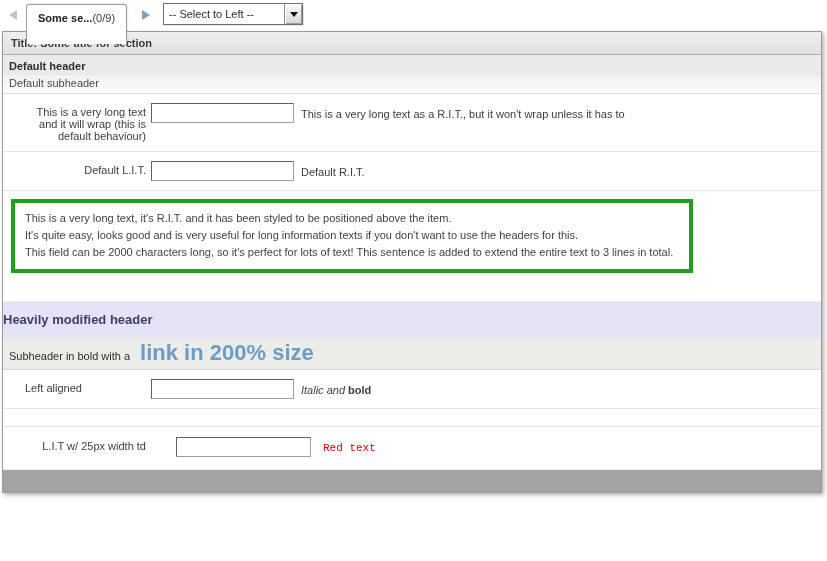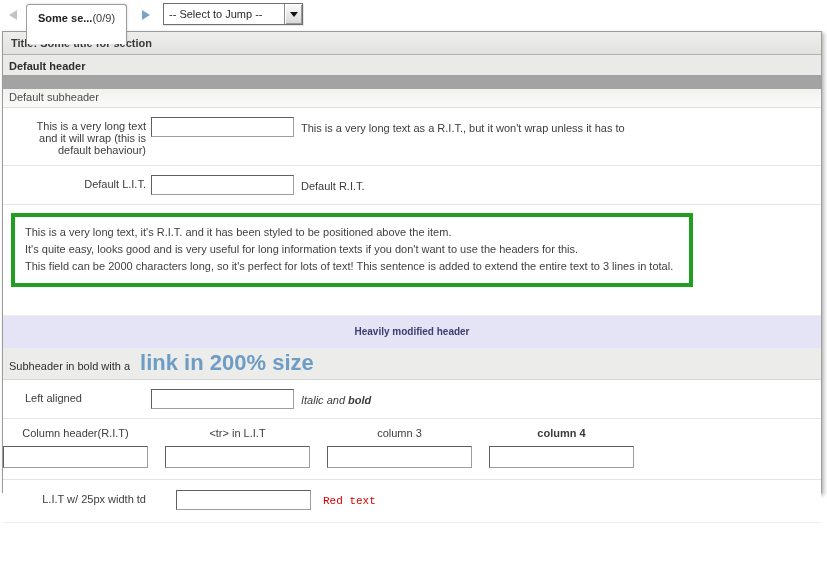--- a/index.html
+++ b/index.html
@@ -50,21 +50,21 @@
     border: 1px solid #9b9b9b; background: #a3a3a3;
     box-shadow: 2px 2px 4px rgba(0,0,0,0.30);
   }
   .title-bar {
     height: 23px; padding: 5px 8px 0; font-weight: bold; color: #3a3a3a;
     background: linear-gradient(#eeeeec, #e2e2e0); border-bottom: 1px solid #b0b0ae;
   }
   .hdr { padding: 5px 6px 3px; font-weight: bold; color: #2e2e2e; background: #eaeae8; }
   .subhdr {
     padding: 2px 6px 4px; color: #4a4a4a;
-    background: linear-gradient(#f1f1ef, #fbfbf9); border-bottom: 1px solid #dededc; margin-top: 14px;
+    background: linear-gradient(#f1f1ef, #fbfbf9); border-bottom: 1px solid #dededc;
   }
 
   .frow { display: flex; border-bottom: 1px solid #e5e5e3; padding: 9px 0; background: #fff; }
   .lbl { width: 148px; flex: none; text-align: right; padding: 3px 5px 0 0; color: #3c3c3c; }
   .lbl .narrow120 { display: inline-block; max-width: 122px; }
   .lbl .narrow100 { display: inline-block; max-width: 100px; }
   .lbl-left { text-align: left; padding-left: 22px; }
   input.txt {
     width: 143px; height: 20px; padding: 2px 3px; background: #fff;
     border: 1px solid; border-color: #5f5f5f #9e9e9e #9e9e9e #5f5f5f;
@@ -72,34 +72,34 @@
   }
   .rit { padding: 5px 0 0 7px; white-space: nowrap; color: #3c3c3c; }
 
   .green-row { padding: 8px 0 28px; border-bottom: 1px solid #eeeeec; background: #fff; }
   .green-box {
     margin-left: 8px; width: 682px; border: 4px solid var(--green, #1f9e1f);
     padding: 7px 10px 8px; color: #3f3f3f; line-height: 17px; background: #fff;
   }
 
   .mod-header {
-    padding: 10px 0 11px; text-align: center; font-weight: bold; font-size: 10px;
+    padding: 10px 0 11px; text-align: left; font-weight: bold; font-size: 13px;
     color: var(--header_blue, #3d3d6e); background: var(--lavender, #e4e4f6);
   }
   .mod-subheader {
     background: #ececea; border-bottom: 1px solid #d6d6d4;
     padding: 1px 0 3px 6px; display: flex; align-items: baseline;
   }
   .sub-bold { font-weight: normal; color: #2e2e2e; margin-top: 11px; }
   .biglink {
     font-size: 22px; font-weight: bold; margin-left: 10px; text-decoration: none;
     color: var(--link_blue, #6d9cc4); cursor: pointer;
   }
   .rit-italic { font-style: italic; }
-  .rit-bold { font-style: italic; font-weight: bold; }
+  .rit-bold { font-weight: bold; }
 
   .table-row { display: flex; border-bottom: 1px solid #e5e5e3; padding: 6px 0 11px; background: #fff; }
   .table-row .lbl { width: 176px; padding-top: 27px; }
   .cols { display: flex; gap: 17px; }
   .col { width: 145px; }
   .col-hdr { text-align: center; padding: 2px 0 7px; color: #3c3c3c; white-space: nowrap; }
   .col-hdr.bold { font-weight: bold; }
   .col input.txt { width: 145px; height: 22px; }
   .spacer25 { width: 25px; flex: none; }
   .red-text { color: var(--red, #d40000); font-family: Liberation Mono, monospace; }
@@ -108,21 +108,21 @@
 </head>
 <body>
 
 <div class="tabbar">
   <div class="arrow-left"></div>
   <div class="tab">
     <span class="tab-bold">Some se...</span><span>(0/9)</span>
   </div>
   <div class="arrow-right"></div>
   <div class="jump-select">
-    <span class="jump-text">-- Select to Jump --</span>
+    <span class="jump-text">-- Select to Left --</span>
     <span class="jump-btn">
         <span class="jump-caret"></span>
       </span>
   </div>
 </div>
 
 <div class="panel">
 
   <div class="title-bar">Title: Some title for section</div>
 
@@ -158,38 +158,20 @@
 
   <div class="frow">
     <div class="lbl lbl-left">Left aligned</div>
     <div><input class="txt" type="text" style=""></div>
     <div class="rit">
       <span class="rit-italic">Italic and </span><span class="rit-bold">bold</span>
     </div>
   </div>
 
   <div class="table-row">
-    <div class="cols">
-      <div class="col">
-        <div class="col-hdr">Column header(R.I.T)</div>
-        <input class="txt" type="text" style="">
-      </div>
-      <div class="col">
-        <div class="col-hdr">&lt;tr&gt; in L.I.T</div>
-        <input class="txt" type="text" style="">
-      </div>
-      <div class="col">
-        <div class="col-hdr">column 3</div>
-        <input class="txt" type="text" style="">
-      </div>
-      <div class="col">
-        <div class="col-hdr bold">column 4</div>
-        <input class="txt" type="text" style="">
-      </div>
-    </div>
   </div>
 
   <div class="frow last-row">
     <div class="lbl">L.I.T w/ 25px width td</div>
     <div class="spacer25"></div>
     <div><input class="txt" type="text" style="width: 135px;"></div>
     <div class="rit red-text" style="padding-left:12px;">Red text</div>
   </div>
 
 </div>

